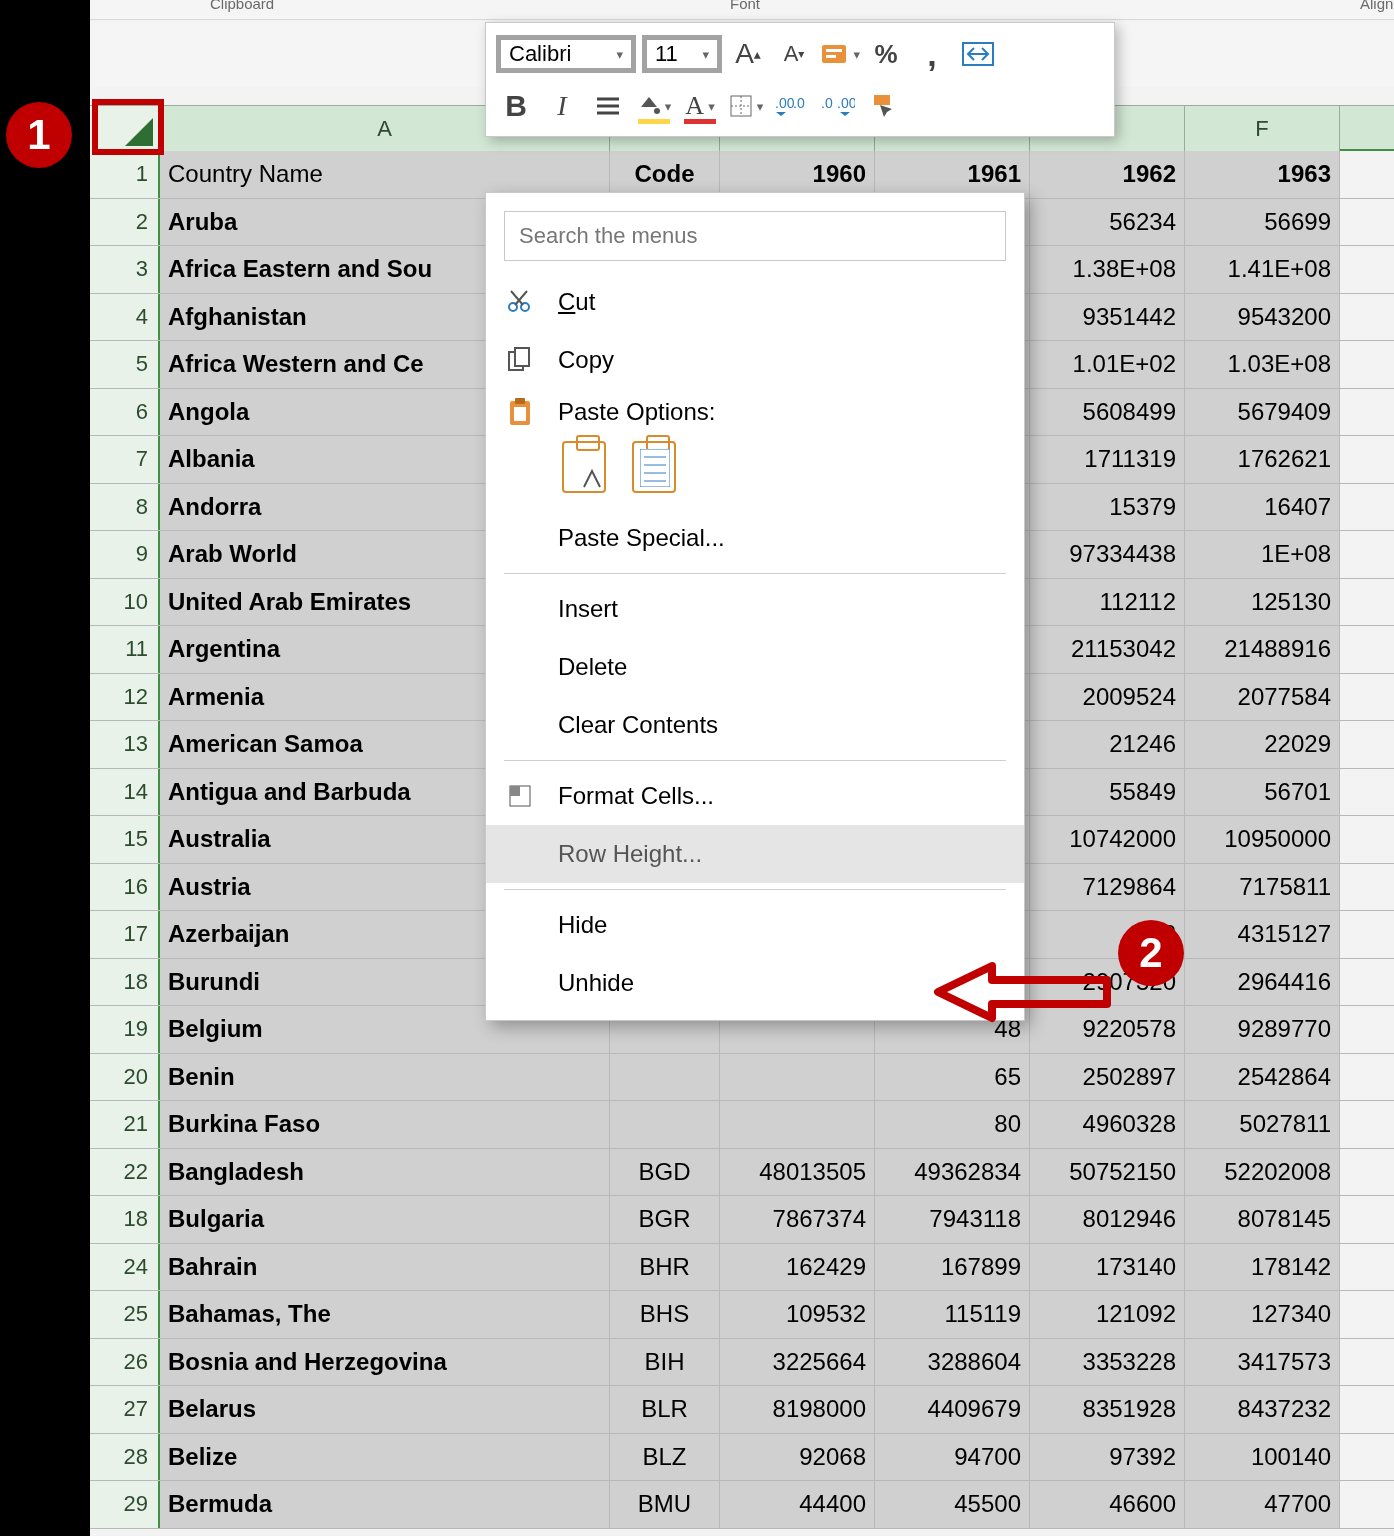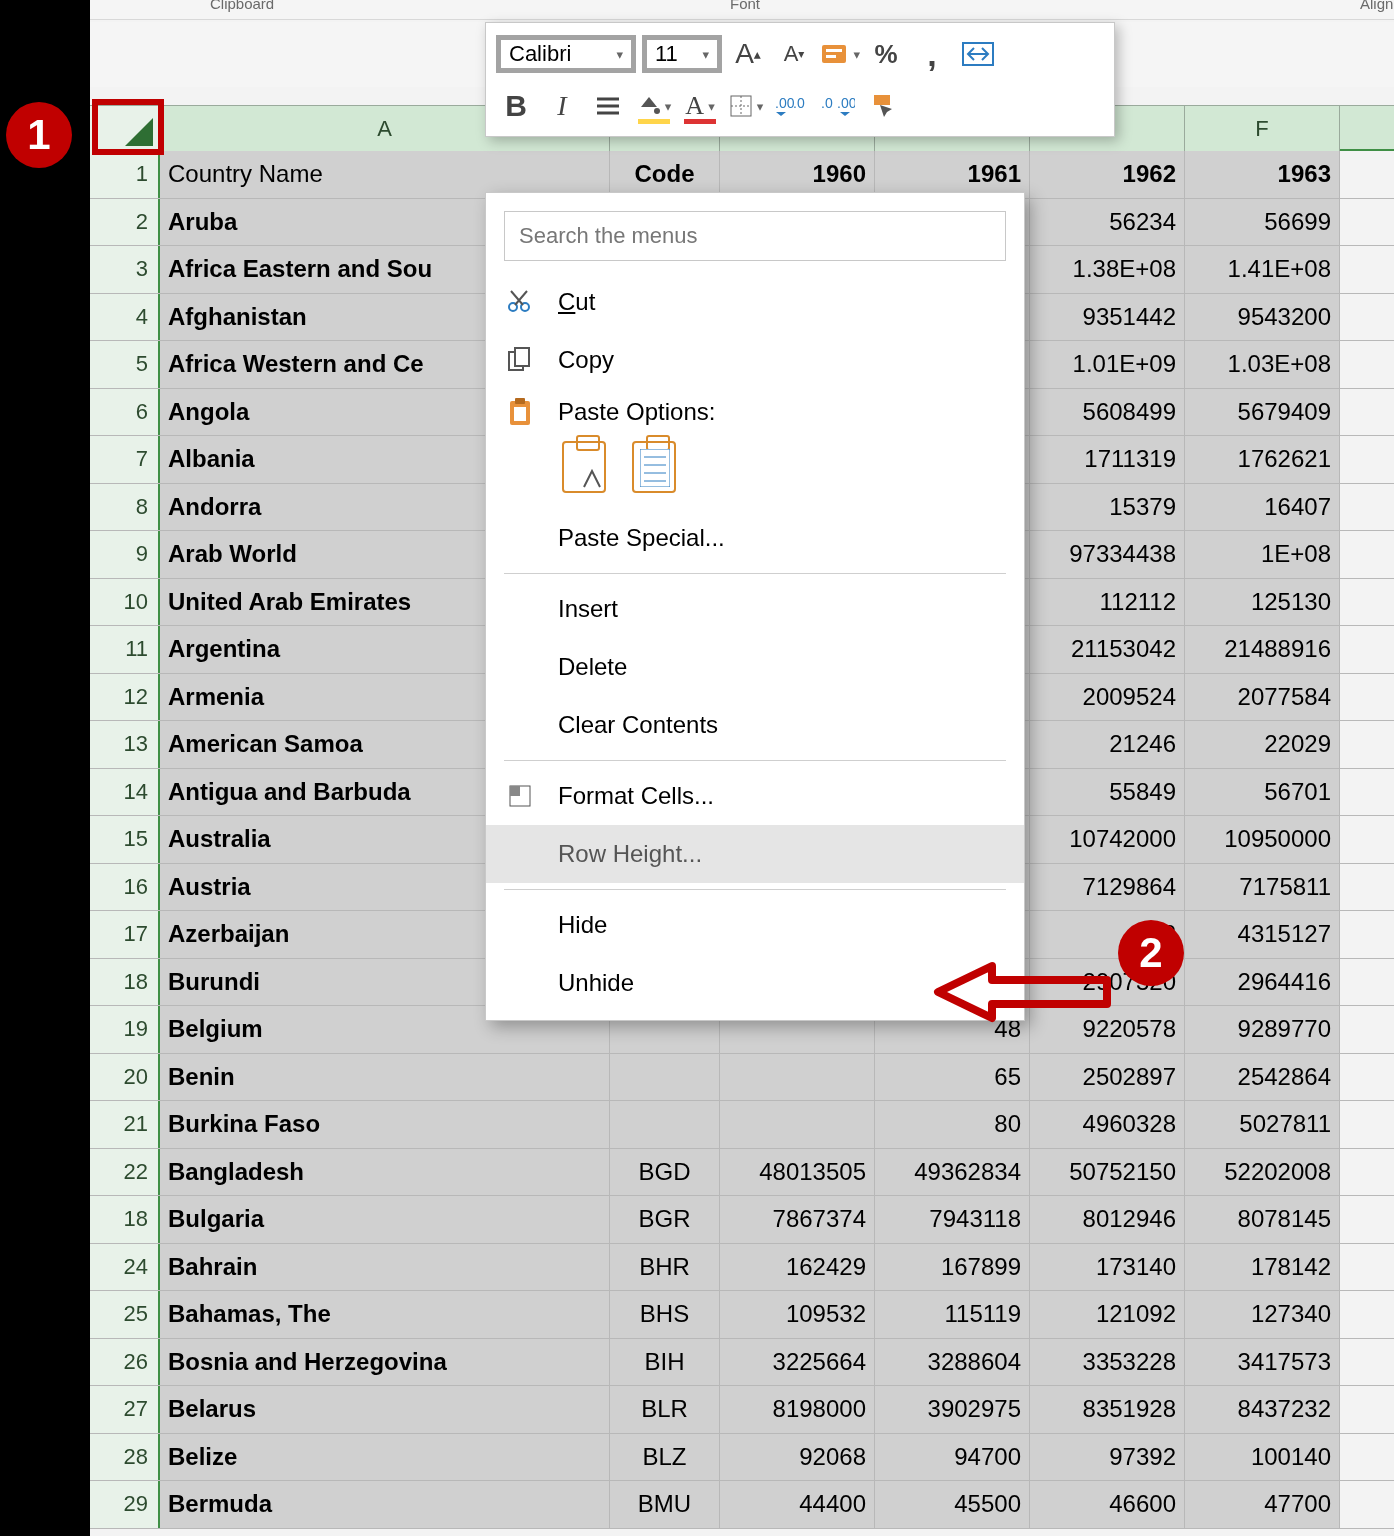--- a/index.html
+++ b/index.html
@@ -313,21 +313,21 @@
       <div class="cell cD">06</div>
       <div class="cell cE">9351442</div>
       <div class="cell cF">9543200</div>
     </div>
     <div class="row">
       <div class="rh">5</div>
       <div class="cell cA">Africa Western and Ce</div>
       <div class="cell cB"></div>
       <div class="cell cC"></div>
       <div class="cell cD">21</div>
-      <div class="cell cE">1.01E+09</div>
+      <div class="cell cE">1.01E+02</div>
       <div class="cell cF">1.03E+08</div>
     </div>
     <div class="row">
       <div class="rh">6</div>
       <div class="cell cA">Angola</div>
       <div class="cell cB"></div>
       <div class="cell cC"></div>
       <div class="cell cD">51</div>
       <div class="cell cE">5608499</div>
       <div class="cell cF">5679409</div>
@@ -510,21 +510,21 @@
       <div class="cell cC">3225664</div>
       <div class="cell cD">3288604</div>
       <div class="cell cE">3353228</div>
       <div class="cell cF">3417573</div>
     </div>
     <div class="row">
       <div class="rh">27</div>
       <div class="cell cA">Belarus</div>
       <div class="cell cB">BLR</div>
       <div class="cell cC">8198000</div>
-      <div class="cell cD">3902975</div>
+      <div class="cell cD">4409679</div>
       <div class="cell cE">8351928</div>
       <div class="cell cF">8437232</div>
     </div>
     <div class="row">
       <div class="rh">28</div>
       <div class="cell cA">Belize</div>
       <div class="cell cB">BLZ</div>
       <div class="cell cC">92068</div>
       <div class="cell cD">94700</div>
       <div class="cell cE">97392</div>

